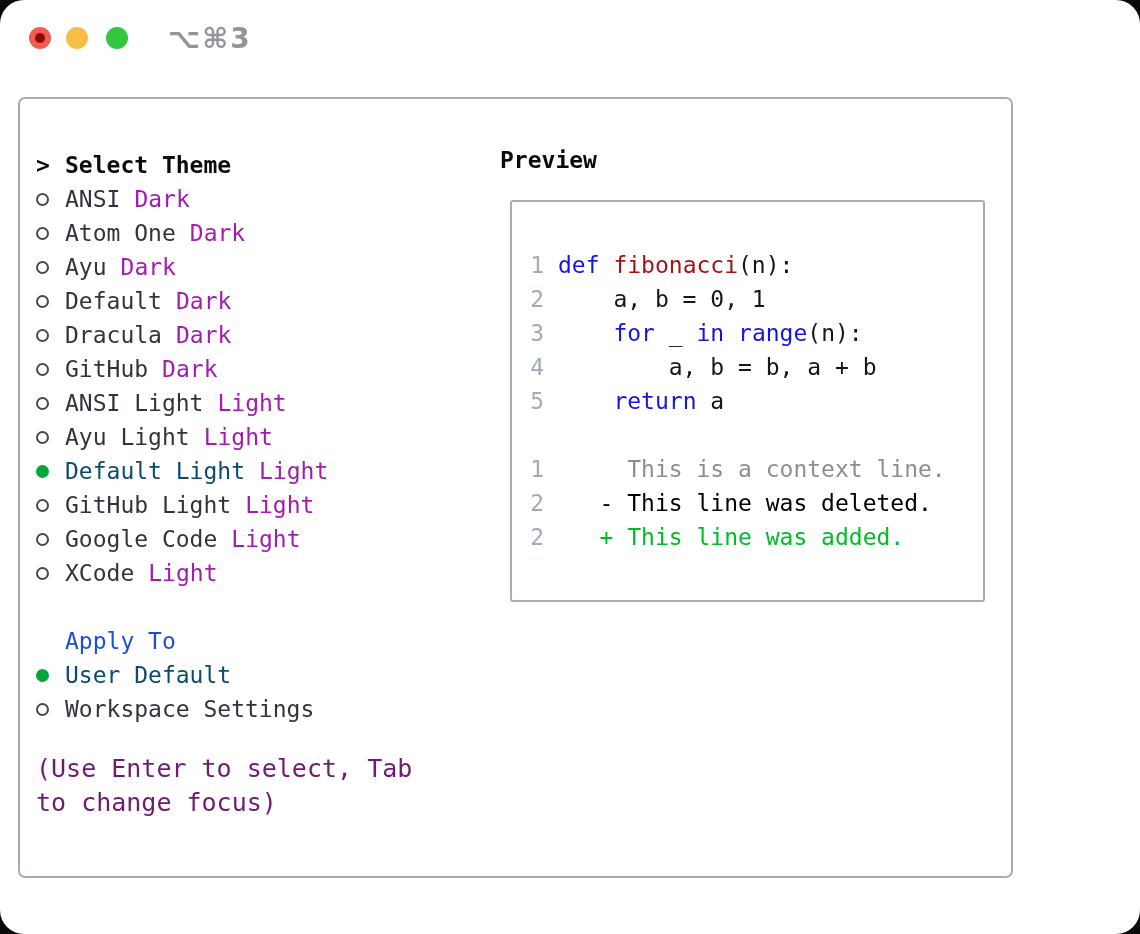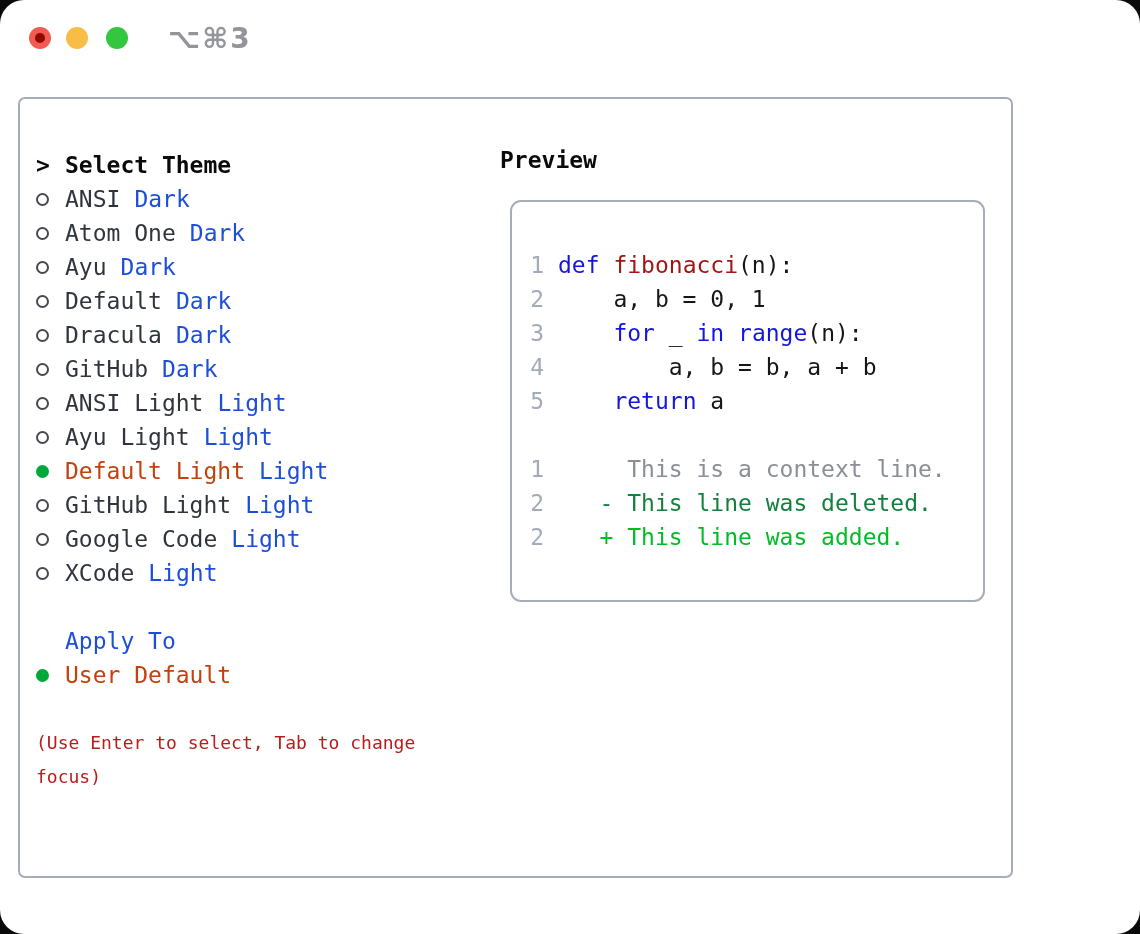--- a/index.html
+++ b/index.html
@@ -30,40 +30,40 @@
 
   
   .left-col { position:absolute; left:16px; top:49px; width:440px; }
   .row { display:flex; align-items:center; height:34px; font-size:23px; white-space:pre; }
   .marker-box { width:29px; flex:0 0 29px; display:flex; align-items:center; }
   .chevron { font-weight:bold; color:#0b0b0c; font-size:23px; }
   .header-label { font-weight:bold; color:#0b0b0c; }
   .radio { width:13px; height:13px; border:2px solid #45494f; border-radius:50%; display:inline-block; }
   .row.selected .radio { background:#00a83a; border-color:#00a83a; }
   .item-label { color:#30353d; }
-  .row.selected .item-label { color:#c2410c; }
-  .variant { color:#1d4ed8; margin-left:14px; }
+  .row.selected .item-label { color:#0c4a6e; }
+  .variant { color:#a21caf; margin-left:14px; }
   .spacer { height:34px; }
   .apply-header { color:#1d4ed8; }
-  .hint { margin-top:34px; width:404px; font-size:18px; line-height:34px; color:#b91c1c; }
+  .hint { margin-top:26px; width:404px; font-size:25px; line-height:34px; color:#701a75; }
 
   
   .preview-title { position:absolute; left:480px; top:44px; height:34px; line-height:34px;
                    font-size:23px; font-weight:bold; color:#0b0b0c; }
   .preview-box {
     position:absolute; left:490px; top:101px; width:475px; height:402px;
-    border:2px solid #a6adb8; border-radius:11px; background:#ffffff;
+    border:2px solid #a6adb8; border-radius:3px; background:#ffffff;
     padding:46px 0 0 18px; overflow:hidden;
   }
   .cl { height:34px; line-height:34px; font-size:23px; white-space:pre; color:#15161a; }
   .num { display:inline-block; width:14px; text-align:right; margin-right:14px; color:#a3abb9; }
   .kw { color:#1515dc; }
   .fn { color:#a31414; }
   .ctx { color:#8a8e95; }
-  .del { color:#15803d; }
+  .del { color:#000000; }
   .add { color:#00bd27; }
 </style>
 </head>
 <body>
 
 <div class="window">
 
   <div class="titlebar">
     <span class="dot red">
         <span class="inner"></span>
@@ -146,20 +146,24 @@
       <div class="spacer"></div>
 
       <div class="row">
         <span class="marker-box"></span>
         <span class="apply-header">Apply To</span>
       </div>
       <div class="row selected">
         <span class="marker-box"><span class="radio"></span></span>
         <span class="item-label">User Default</span>
       </div>
+      <div class="row">
+        <span class="marker-box"><span class="radio"></span></span>
+        <span class="item-label">Workspace Settings</span>
+      </div>
 
       <div class="hint">(Use Enter to select, Tab to change focus)</div>
     </div>
 
     <div class="preview-title">Preview</div>
 
     <div class="preview-box">
       <div class="cl"><span class="num">1</span><span class="kw">def </span><span class="fn">fibonacci</span><span>(n):</span></div>
       <div class="cl"><span class="num">2</span><span>    a, b = 0, 1</span></div>
       <div class="cl"><span class="num">3</span><span>    </span><span class="kw">for</span><span> _ </span><span class="kw">in</span><span> </span><span class="kw">range</span><span>(n):</span></div>

